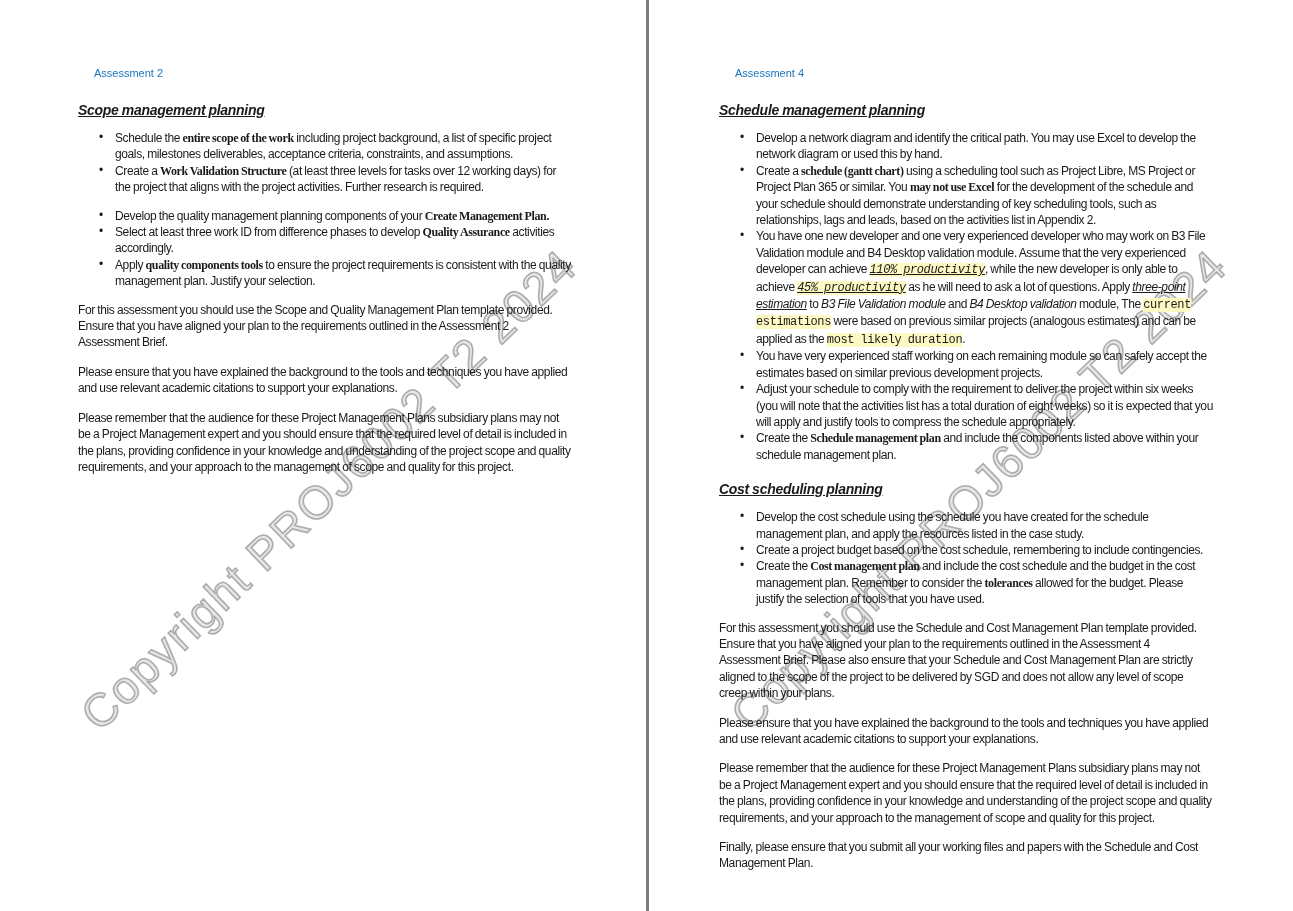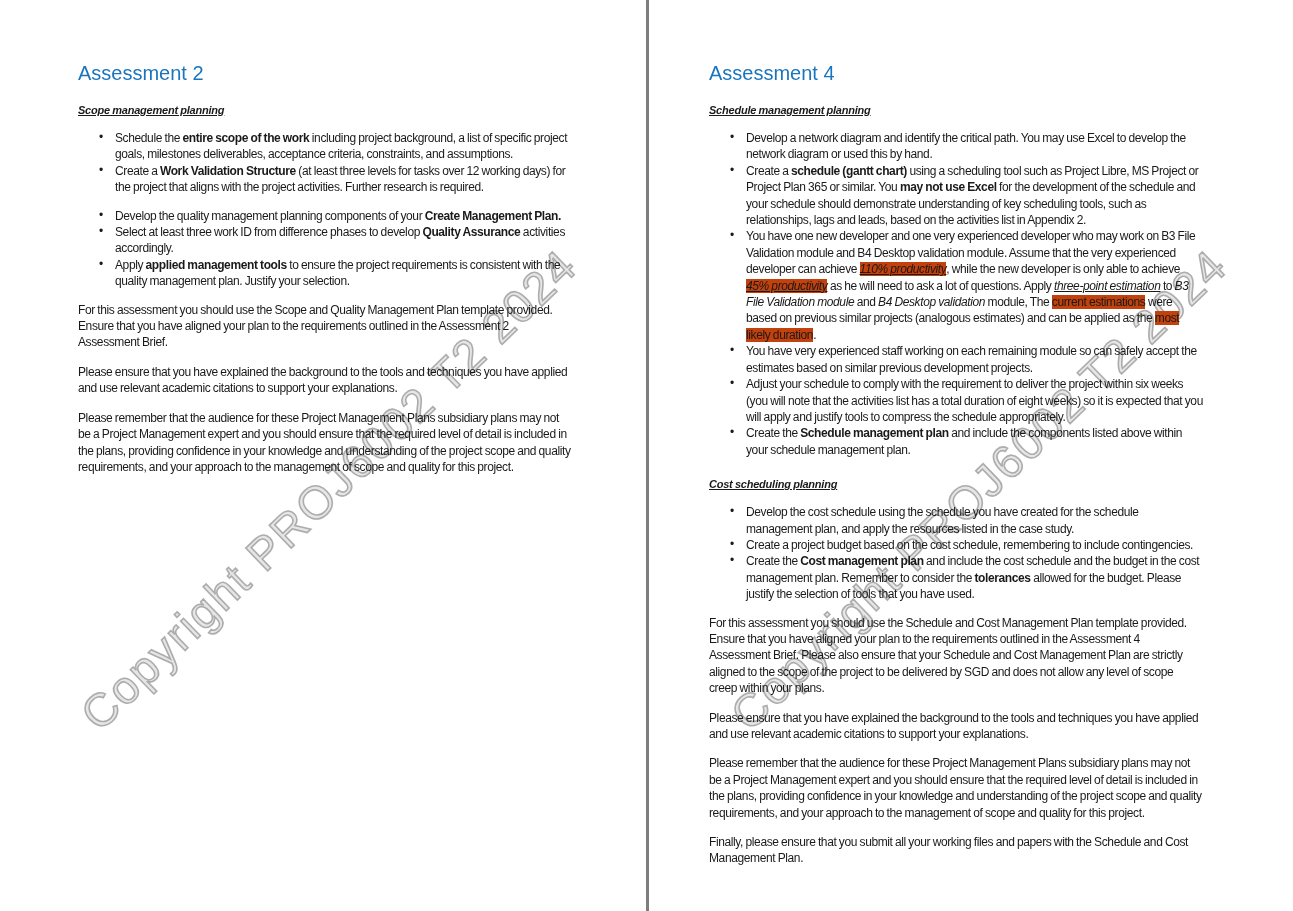--- a/index.html
+++ b/index.html
@@ -14,58 +14,58 @@
   .divider{position:absolute;left:646px;top:0;width:3px;height:911px;background:#7d7d7d;}
   .watermark{
     position:absolute;left:70px;top:702px;z-index:0;
     transform:rotate(-44deg);transform-origin:0 0;
     font-size:46px;letter-spacing:2px;white-space:nowrap;
     color:rgba(205,205,205,0.50);
     -webkit-text-stroke:1.6px rgba(150,150,150,0.75);
     pointer-events:none;
   }
   .content{position:absolute;left:78px;top:62px;width:494px;z-index:1;}
-  .page-right .content{left:59px;}
+  .page-right .content{left:69px;}
   .page-title{
-    color:#1b75bc;font-size:20px;font-weight:400;line-height:22px;
-    margin:0 0 9px 0;letter-spacing:0;
+    color:#1b75bc;font-size:11px;font-weight:400;line-height:22px;
+    margin:0 0 9px 16px;letter-spacing:0;
   }
   .subheading{
-    font-size:11px;font-weight:700;font-style:italic;text-decoration:underline;
+    font-size:14px;font-weight:700;font-style:italic;text-decoration:underline;
     color:#1a1a1a;margin:18px 0 12px 0;line-height:16px;letter-spacing:-0.02em;
   }
   .blocks{font-size:12px;line-height:16.4px;letter-spacing:-0.032em;word-spacing:-0.04em;}
   ul.bullets{margin:0 0 12px 0;padding:0;list-style:none;}
   ul.bullets li{position:relative;padding-left:37px;margin:0;}
   ul.bullets .marker{position:absolute;left:21px;top:-1px;font-size:12px;}
   p.para{margin:0 0 13px 0;}
-  .b{font-weight:700;}
+  .b{font-weight:700;font-family:Liberation Serif, serif;}
   .i{font-style:italic;}
   .u{text-decoration:underline;}
-  .hl{background:#c2410c;}
+  .hl{background:#fef9c3;font-family:Liberation Mono, monospace;}
 </style>
 </head>
 <body>
 
 <div class="canvas">
 
   <div class="page page-left">
     <div class="watermark">Copyright PROJ6002 T2 2024</div>
     <div class="content">
       <div class="page-title">Assessment 2</div>
       <div class="blocks">
           <div class="subheading">Scope management planning</div>
           <ul class="bullets">
             <li><span class="marker">•</span><span>Schedule the </span><span class="b">entire scope of the work</span><span> including project background, a list of specific project goals, milestones deliverables, acceptance criteria, constraints, and assumptions.</span></li>
             <li><span class="marker">•</span><span>Create a </span><span class="b">Work Validation Structure</span><span> (at least three levels for tasks over 12 working days) for the project that aligns with the project activities.  Further research is required.</span></li>
           </ul>
           <ul class="bullets">
             <li><span class="marker">•</span><span>Develop the quality management planning components of your </span><span class="b">Create Management Plan.</span></li>
             <li><span class="marker">•</span><span>Select at least three work ID from difference phases to develop </span><span class="b">Quality Assurance</span><span> activities accordingly.</span></li>
-            <li><span class="marker">•</span><span>Apply </span><span class="b">applied management tools</span><span> to ensure the project requirements is consistent with the quality management plan.  Justify your selection.</span></li>
+            <li><span class="marker">•</span><span>Apply </span><span class="b">quality components tools</span><span> to ensure the project requirements is consistent with the quality management plan.  Justify your selection.</span></li>
           </ul>
           <p class="para"><span>For this assessment you should use the Scope and Quality Management Plan template provided. Ensure that you have aligned your plan to the requirements outlined in the Assessment 2 Assessment Brief.</span></p>
           <p class="para"><span>Please ensure that you have explained the background to the tools and techniques you have applied and use relevant academic citations to support your explanations.</span></p>
           <p class="para"><span>Please remember that the audience for these Project Management Plans subsidiary plans may not be a Project Management expert and you should ensure that the required level of detail is included in the plans, providing confidence in your knowledge and understanding of the project scope and quality requirements, and your approach to the management of scope and quality for this project.</span></p>
         </div>
     </div>
   </div>
 
   <div class="divider"></div>
 

